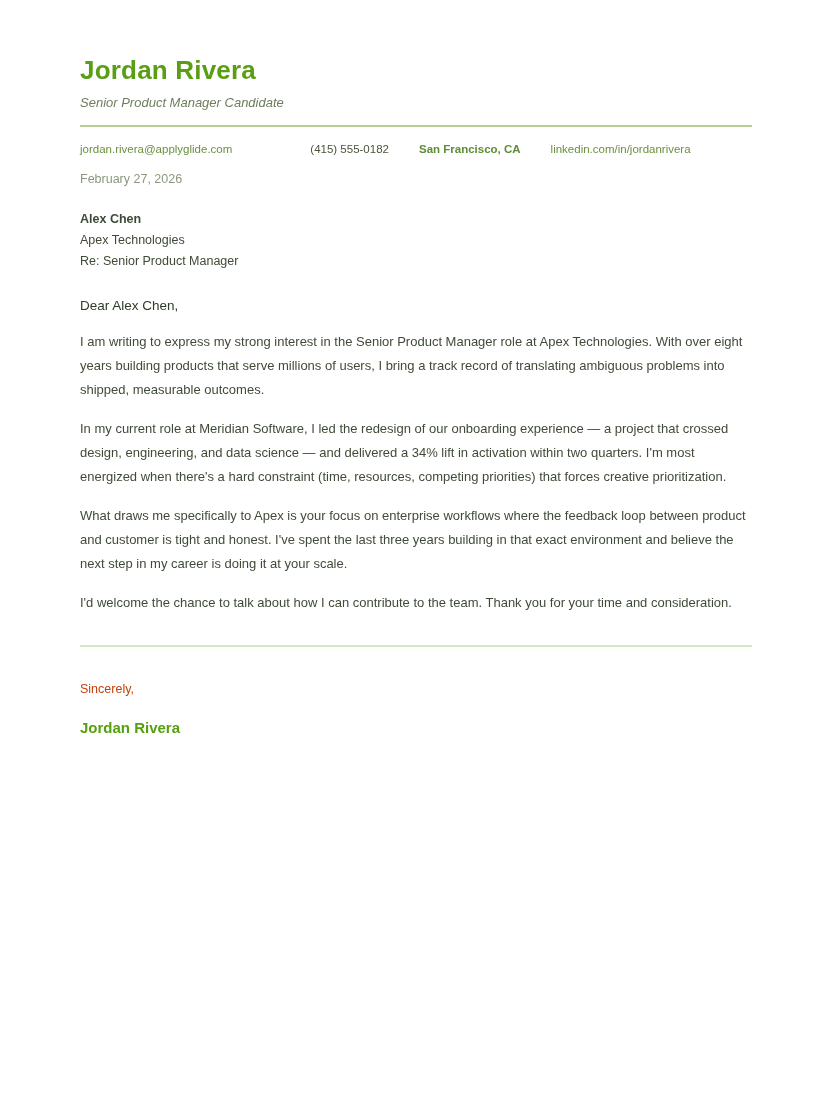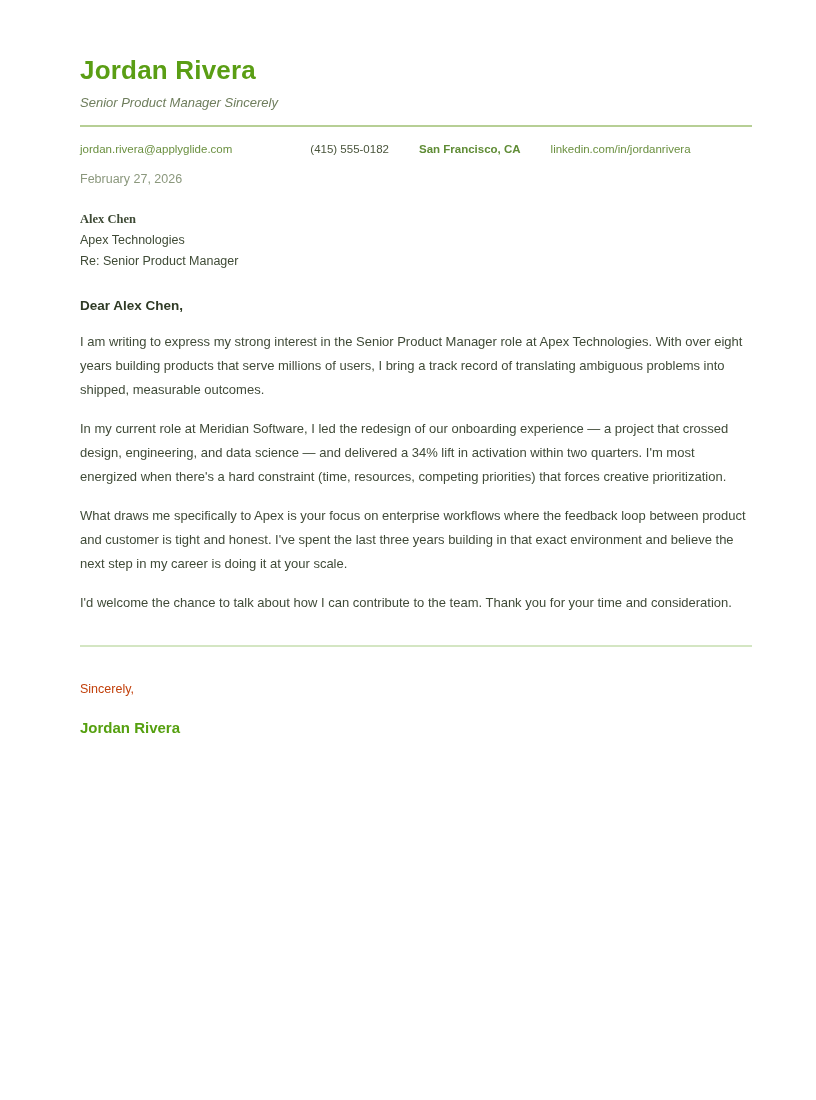--- a/index.html
+++ b/index.html
@@ -52,26 +52,26 @@
     font-size: 12.5px;
     color: #8b987d;
     line-height: 15px;
   }
   .recipient-block {
     margin-top: 22px;
     font-size: 12.5px;
     color: #3e4a35;
     line-height: 21px;
   }
-  .recipient-name { font-weight: bold; font-family: Liberation Serif, serif; }
+  .recipient-name { font-weight: bold; }
 
   .salutation {
     margin-top: 25px;
     font-size: 13.5px;
-    font-weight: bold;
+    font-weight: normal;
     color: #303b26;
     line-height: 18px;
   }
   .body-para {
     margin-top: 15px;
     font-size: 13px;
     color: #3f4a37;
     line-height: 24px;
   }
 
@@ -95,21 +95,21 @@
     line-height: 18px;
   }
 </style>
 </head>
 <body>
 
 <div class="page">
   <div class="content">
 
     <h1 class="doc-title">Jordan Rivera</h1>
-    <div class="doc-subtitle">Senior Product Manager Sincerely</div>
+    <div class="doc-subtitle">Senior Product Manager Candidate</div>
 
     <hr class="rule-top">
 
     <div class="contact-row">
       <span class="contact-link">jordan.rivera@applyglide.com</span>
       <span class="contact-plain">(415) 555-0182</span>
       <span class="contact-loc">San Francisco, CA</span>
       <span class="contact-link">linkedin.com/in/jordanrivera</span>
     </div>
 

